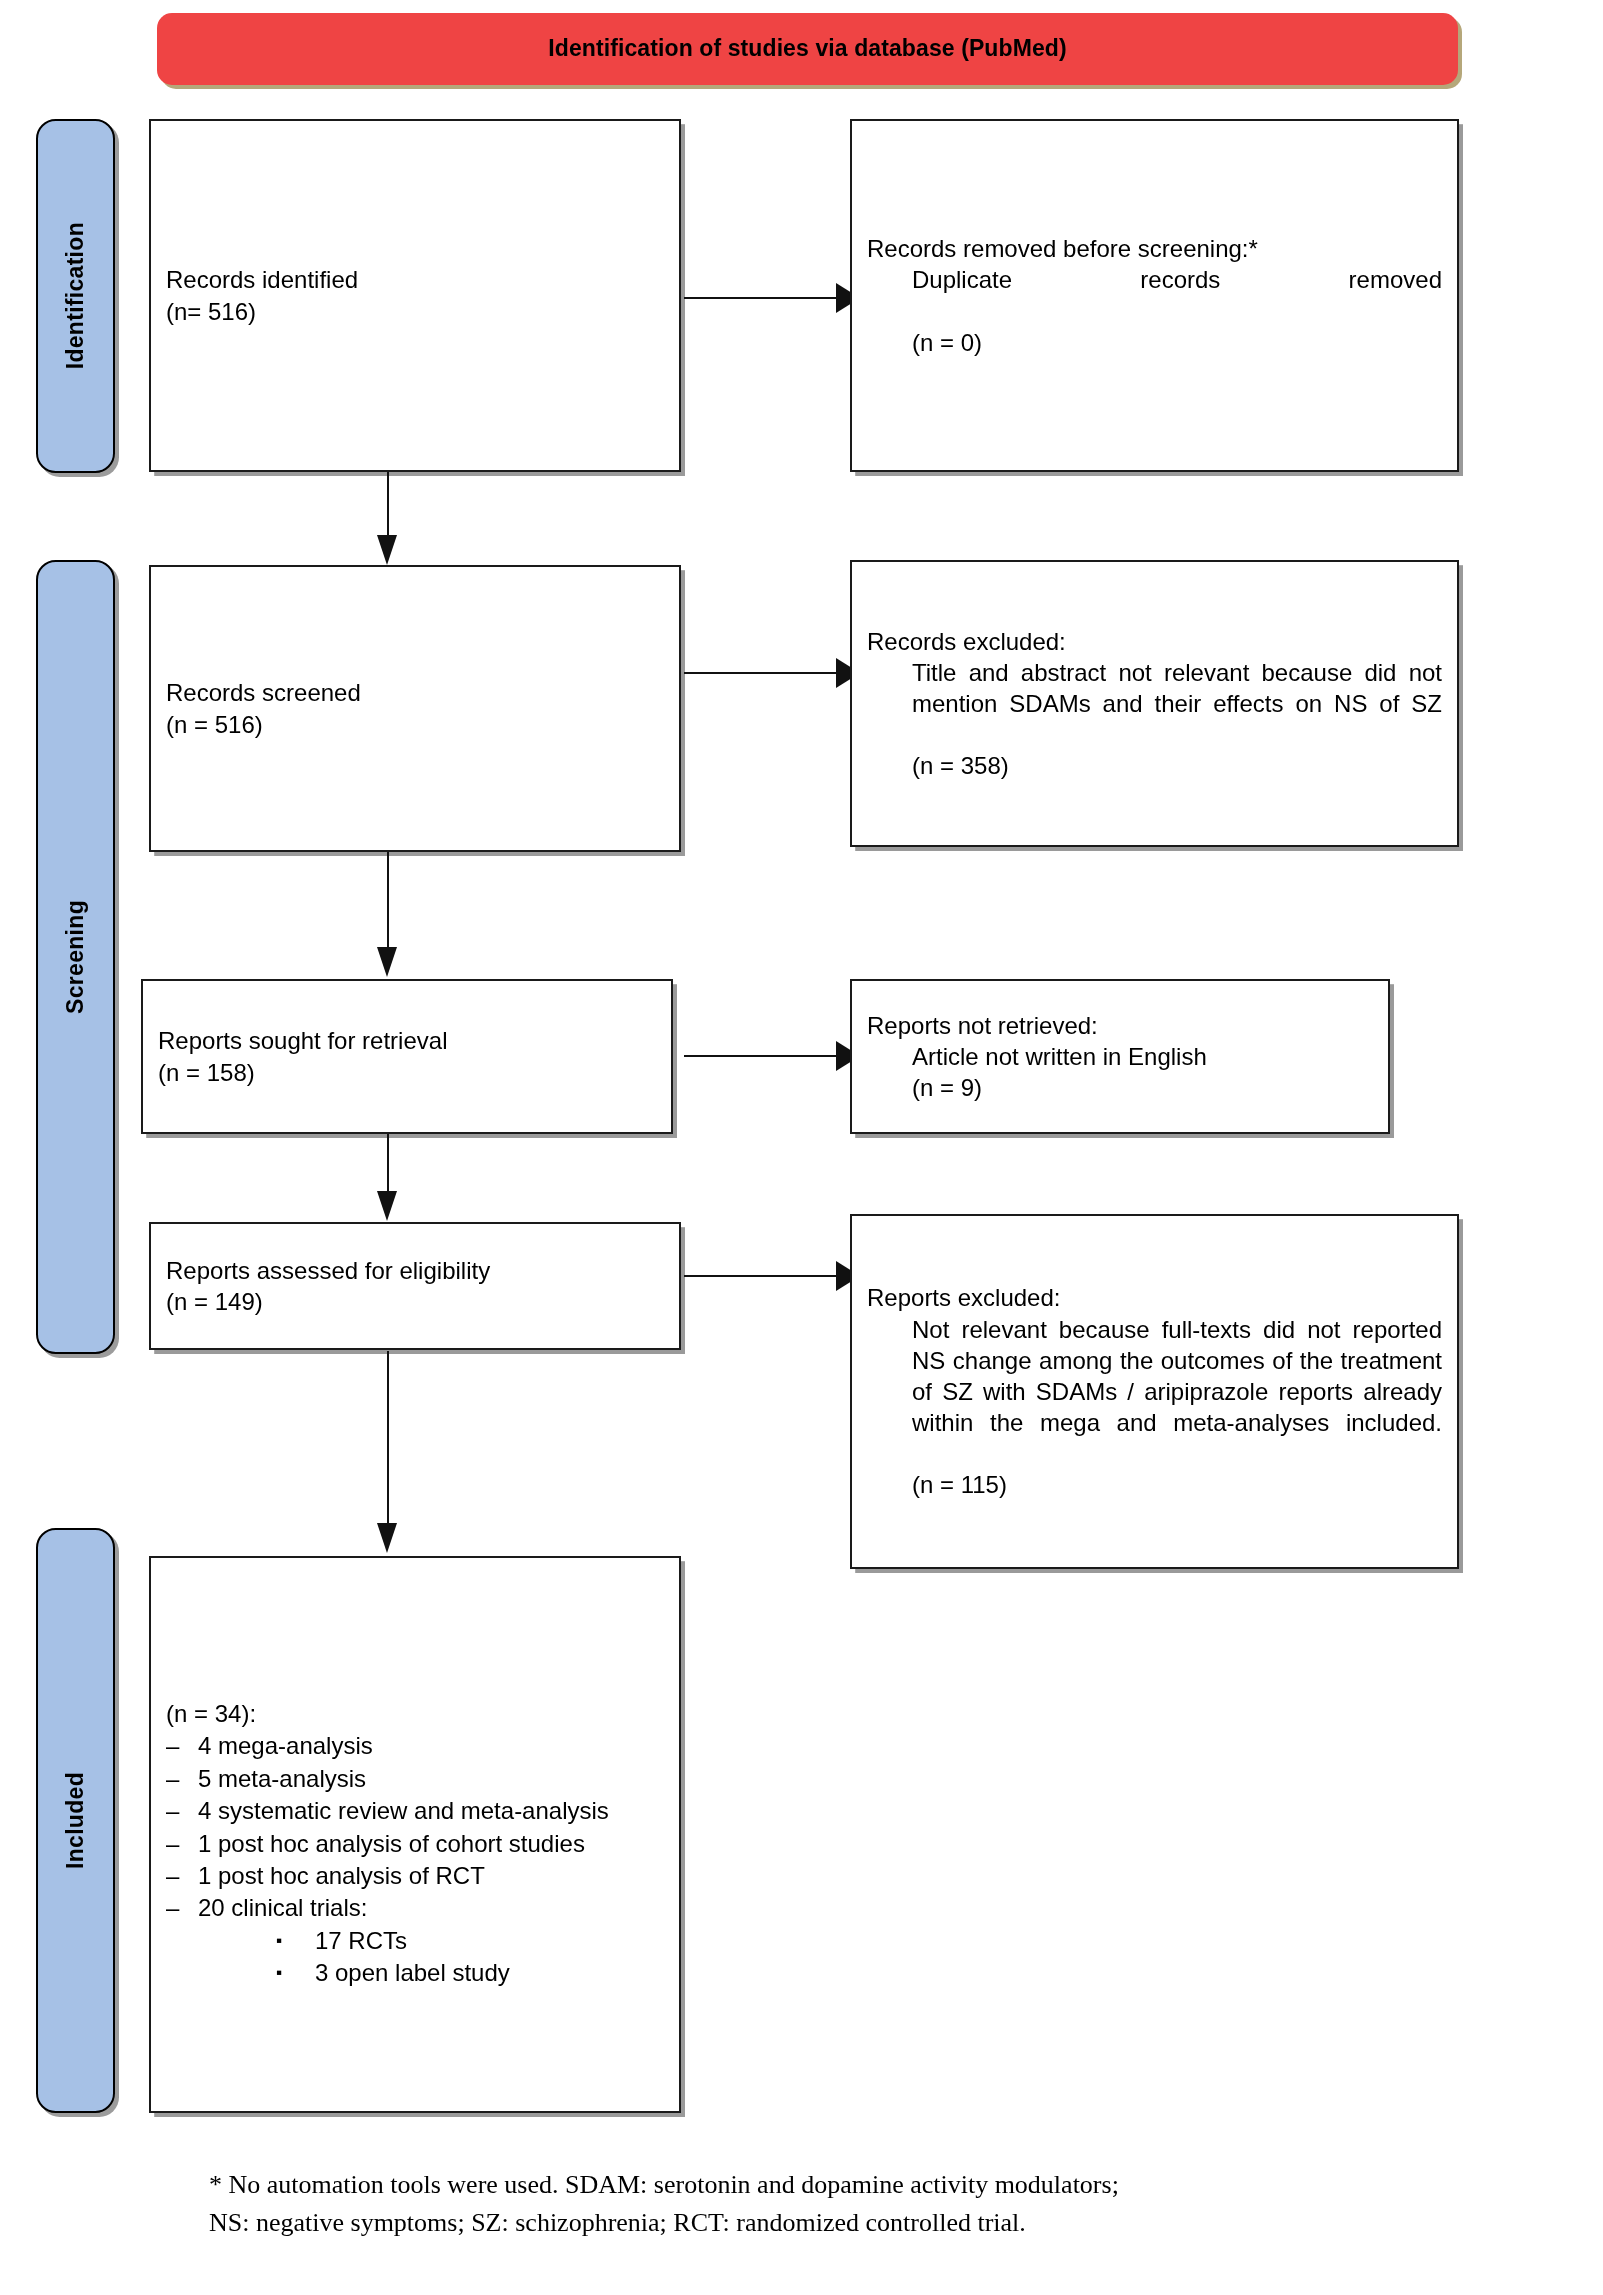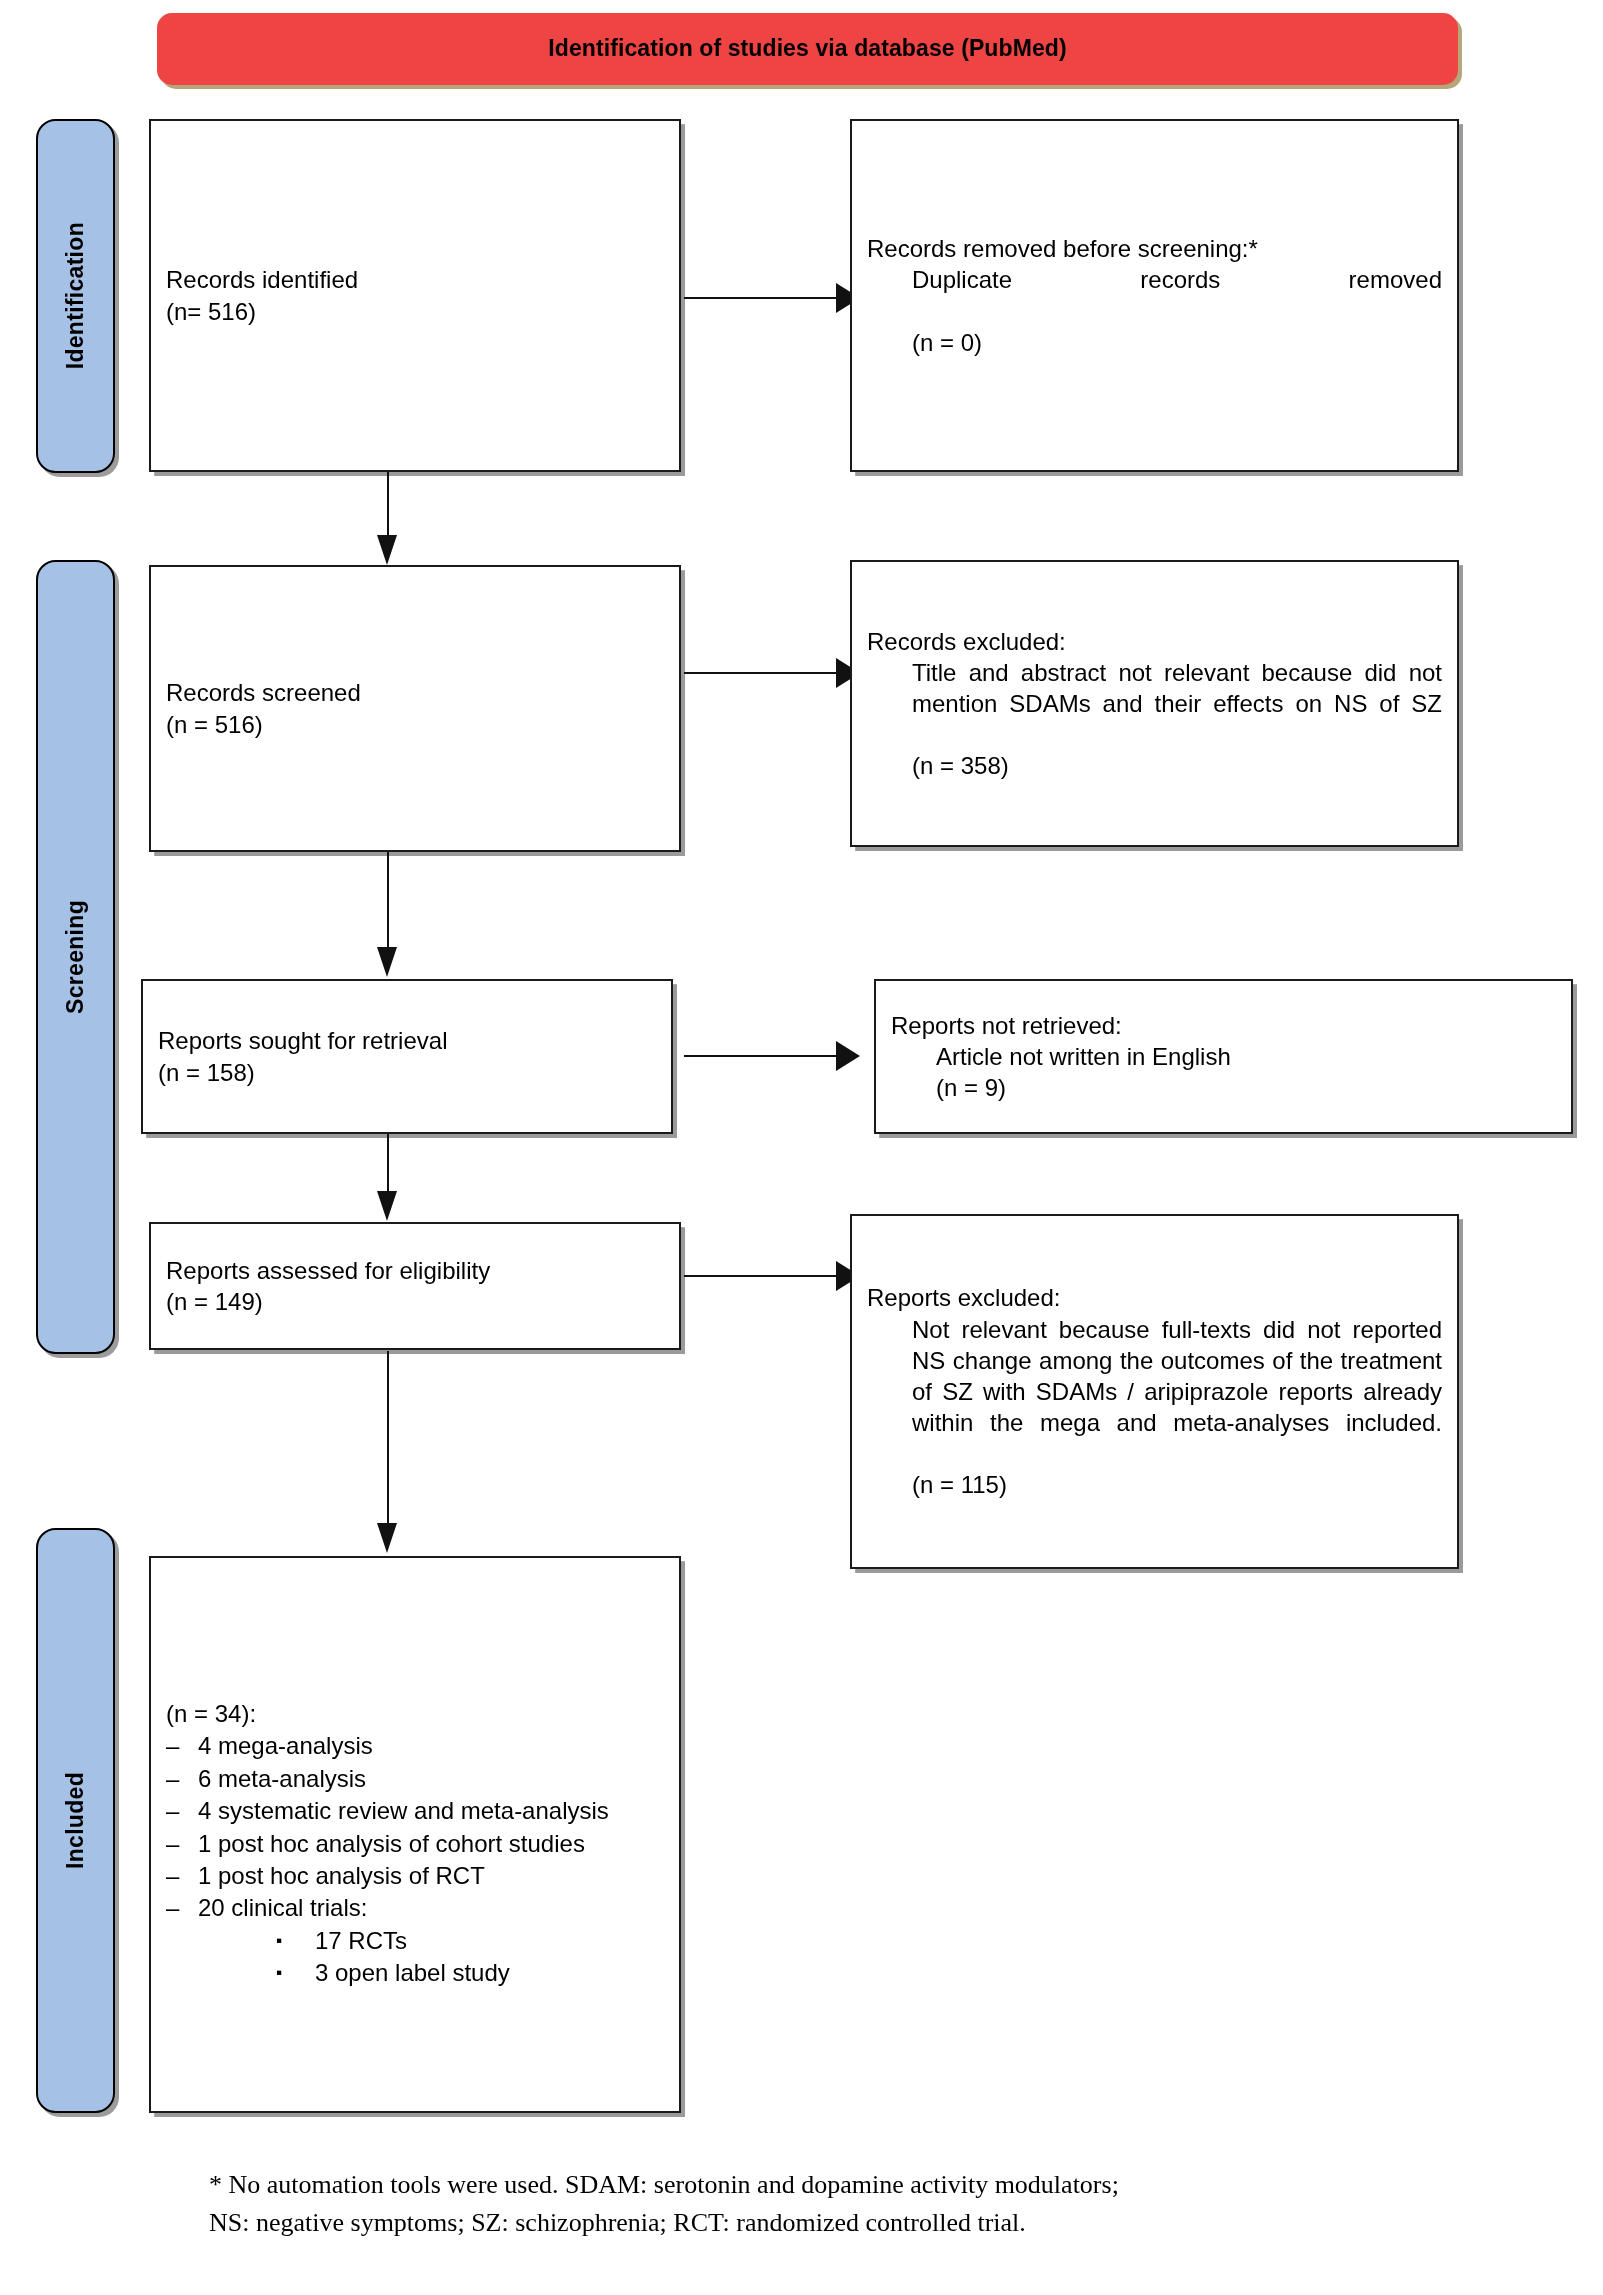--- a/index.html
+++ b/index.html
@@ -208,21 +208,21 @@
 <div class="abs flow-box" style="left:141px; top:979px; width:532px; height:155px;">
   <div class="bx-inner">
     <div class="flow-txt">Reports sought for retrieval</div>
     <div class="flow-txt">(n = 158)</div>
   </div>
 </div>
 
 <div class="abs h-line" style="left:684px; top:1055px; width:152px;"></div>
 <div class="abs h-head" style="left:836px; top:1041px;"></div>
 
-<div class="abs flow-box" style="left:850px; top:979px; width:699px; height:155px;margin-left:24px;">
+<div class="abs flow-box" style="left:850px; top:979px; width:540px; height:155px;">
   <div class="bx-inner">
     <div class="flow-txt">Reports not retrieved:</div>
     <div class="flow-txt ind">Article not written in English</div>
     <div class="flow-txt ind">(n = 9)</div>
   </div>
 </div>
 
 <div class="abs v-line" style="left:387px; top:1134px; height:59px;"></div>
 <div class="abs v-head" style="left:377px; top:1191px;"></div>
 
@@ -251,21 +251,21 @@
   <div class="bx-inner" style="padding-top:17.4px;">
     <div class="flow-txt">(n = 34):</div>
 
     <ul class="blist">
       <li>
         <span class="mk">–</span>
         <span class="tx">4 mega-analysis</span>
       </li>
       <li>
         <span class="mk">–</span>
-        <span class="tx">6 meta-analysis</span>
+        <span class="tx">5 meta-analysis</span>
       </li>
       <li>
         <span class="mk">–</span>
         <span class="tx">4 systematic review and meta-analysis</span>
       </li>
       <li>
         <span class="mk">–</span>
         <span class="tx">1 post hoc analysis of cohort studies</span>
       </li>
       <li>

